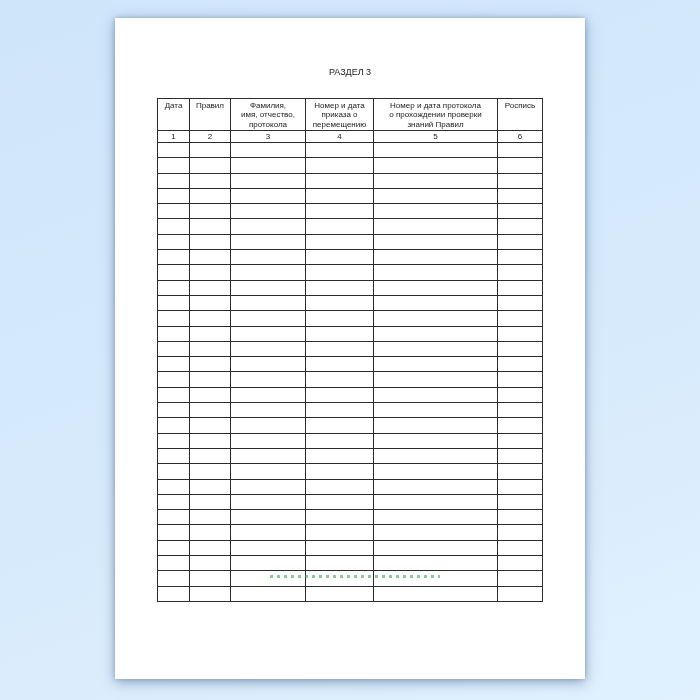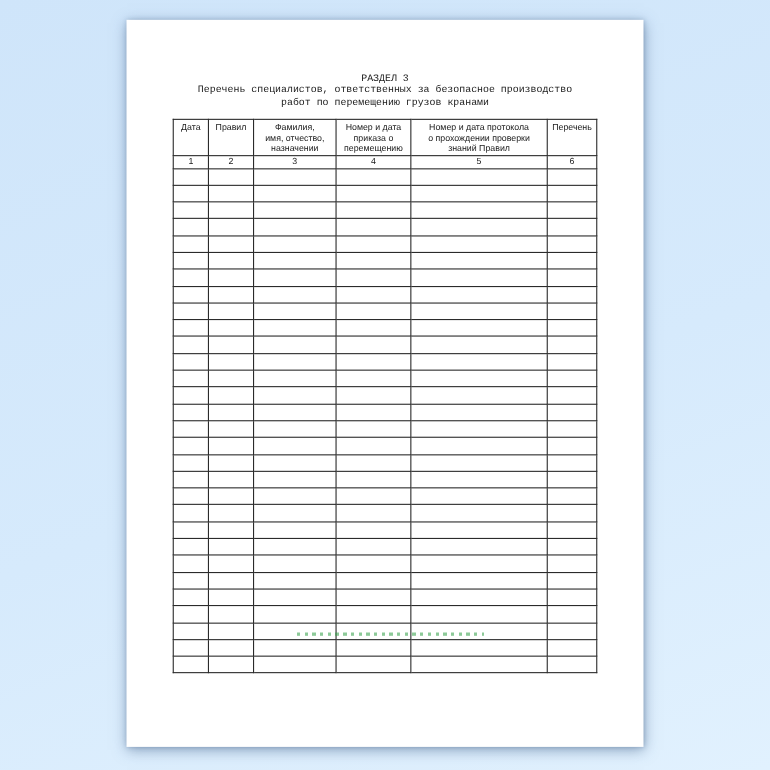--- a/index.html
+++ b/index.html
@@ -25,21 +25,20 @@
     background:var(--page);
     box-shadow:0 3px 12px rgba(70,100,140,0.55), 0 0 4px rgba(70,100,140,0.35);
     padding-top:38px;
   }
   .title-block{
     text-align:center;
     font-size:9px;
     line-height:10.5px;
     white-space:pre-line;
     color:var(--text);
-    font-family:Liberation Mono, monospace;
   }
   .section-title{display:block;}
   table.spec-table{
     width:385px;
     margin:10px auto 0 auto;
     border-collapse:collapse;
     table-layout:fixed;
   }
   table.spec-table td{
     border:1px solid var(--table-border);
@@ -74,47 +73,46 @@
     opacity:0.55;
     pointer-events:none;
   }
 </style>
 </head>
 <body>
 
 <div class="page">
 
   <div class="title-block">
-    <span class="section-title">РАЗДЕЛ 3</span><span>Перечень специалистов, ответственных за безопасное производство
-работ по перемещению грузов кранами</span>
+    <span class="section-title">РАЗДЕЛ 3</span>
   </div>
 
   <table class="spec-table">
     <colgroup>
       <col class="c1">
         <col class="c2">
         <col class="c3">
         <col class="c4">
         <col class="c5">
         <col class="c6">
     </colgroup>
     <tbody>
       <tr>
         <td class="hdr">Дата</td>
         <td class="hdr">Правил</td>
         <td class="hdr">Фамилия,
 имя, отчество,
-назначении</td>
+протокола</td>
         <td class="hdr">Номер и дата
 приказа о
 перемещению</td>
         <td class="hdr">Номер и дата протокола
 о прохождении проверки
 знаний Правил</td>
-        <td class="hdr">Перечень</td>
+        <td class="hdr">Роспись</td>
       </tr>
       <tr>
         <td class="num">1</td>
         <td class="num">2</td>
         <td class="num">3</td>
         <td class="num">4</td>
         <td class="num">5</td>
         <td class="num">6</td>
       </tr>
     </tbody>

